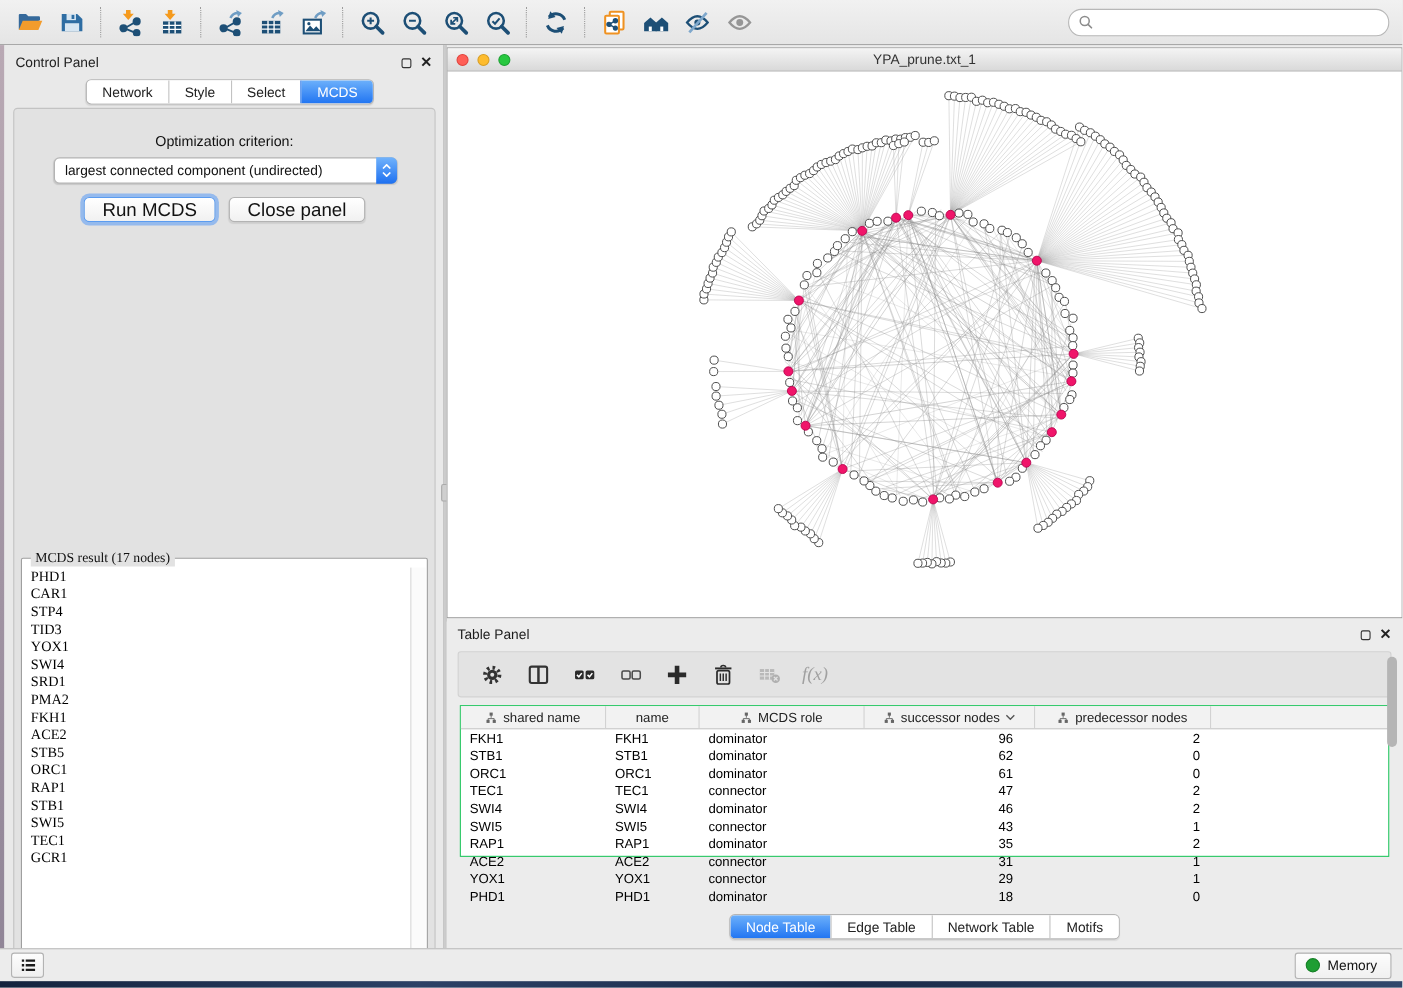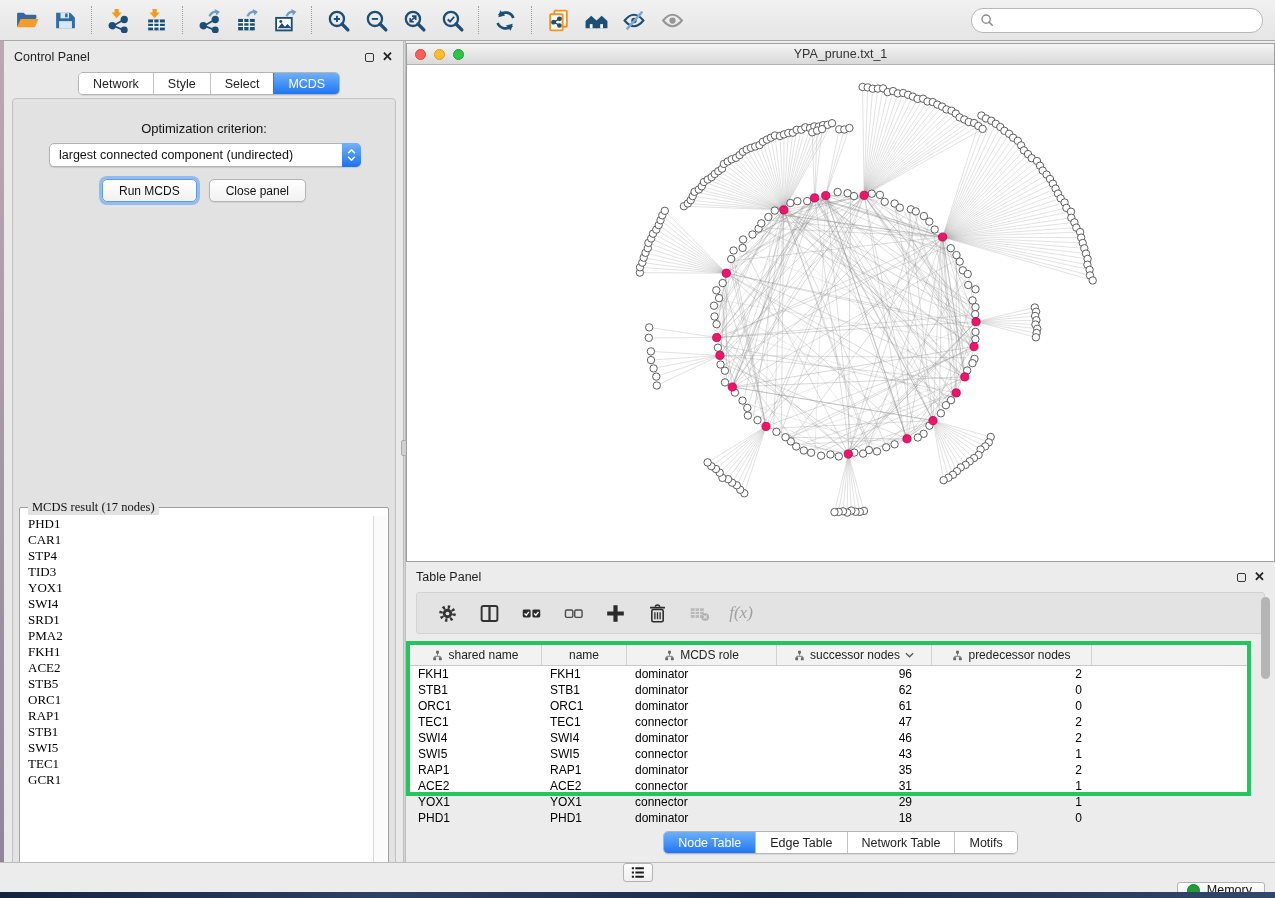--- a/index.html
+++ b/index.html
@@ -66,21 +66,21 @@
   #criterion-value { flex:1; padding-left:9px; font-size:12.5px; color:#111; white-space:nowrap; overflow:hidden; }
   #criterion-stepper {
     width:19px; height:24px; margin-right:-1px; border-radius:0 5px 5px 0;
     background:linear-gradient(#71b3fc,#1e70f0);
     display:flex; flex-direction:column; align-items:center; justify-content:center; gap:2px;
   }
   #criterion-stepper svg { width:9px; height:5px; }
   .cp-buttons { position:absolute; left:0; top:80px; width:100%; display:flex; justify-content:center; gap:12px; }
   .mac-btn {
     height:23px; padding:0 16px; background:linear-gradient(#ffffff,#f1f1f1);
-    border:1px solid #b3b3b3; border-radius:5px; font-size:12px; color:#111;
+    border:1px solid #b3b3b3; border-radius:5px; font-size:17px; color:#111;
     display:flex; align-items:center; box-shadow:0 1px 1px rgba(0,0,0,.08);
   }
   .mac-btn.focused { box-shadow:0 0 0 3px rgba(107,165,243,.65); border-color:#5b9cf0; }
 
   #mcds-fieldset {
     position:absolute; left:6px; top:408px; width:370px; height:374px;
     border:1px solid #9f9f9f; border-radius:2px; background:#fff;font-family:Liberation Serif, serif;
   }
   #mcds-legend { position:absolute; left:8px; top:-8px; background:#e2e2e2; padding:0 4px; font-size:12.5px; color:#111; }
   #mcds-list { position:absolute; left:1px; top:8px; width:352px; height:360px; overflow:hidden; background:#fff; }
@@ -115,39 +115,39 @@
   #tp-header { position:absolute; left:0; top:3px; width:100%; height:18px; display:flex; align-items:center; padding:0 10px;gap:47px; }
   #tp-toolbar {
     position:absolute; left:10px; top:27px; width:849px; height:42px;
     background:#e3e3e3; border:1px solid #d2d2d2; border-radius:3px;
     display:flex; align-items:center; gap:18px; padding-left:18px;
   }
   .tp-icon { width:24px; height:24px; display:flex; align-items:center; justify-content:center; }
   .tp-icon svg { width:21px; height:21px; }
   #fx-icon { font-family:"Liberation Serif",serif; font-style:italic; font-size:17px; color:#a0a0a0; }
 
-  #node-table { position:absolute; left:0; top:76px; width:845px; height:155px; background:#fff; border:4px solid #22c55e; }
+  #node-table { position:absolute; left:12px; top:76px; width:845px; height:138px; background:#fff; border:1px solid #22c55e; }
   #nt-header { display:flex; height:21px; background:#f2f2f2; border-bottom:1px solid #c9c9c9; }
   .nt-hcell { display:flex; align-items:center; gap:5px; justify-content:center; font-size:12px; color:#222;
               border-right:1px solid #d2d2d2; height:100%; overflow:hidden; }
   .nt-hcell svg { width:11px; height:11px; flex:none; }
   .nt-row { display:flex; height:16px; }
   .nt-cell { font-size:12px; color:#000; line-height:16px; white-space:nowrap; overflow:hidden; }
   .nt-cell.left { padding-left:8px; text-align:left; }
   .nt-cell.right { text-align:right; }
   #nt-scrollbar { position:absolute; right:3px; top:27px; width:11px; height:150px; }
   #nt-thumb { position:absolute; left:0; top:5px; width:9px; height:82px; background:#b5b5b5; border-radius:5px; }
 
   #tp-tabs { position:absolute; left:0; top:266px; width:100%; display:flex; justify-content:center; }
 
   
   #status-bar {
     left:0; top:862px; width:1275px; height:30px;
     background:#ececec; border-top:1px solid #bcbcbc;
-    display:flex; align-items:center; padding:0 10px;flex-direction:column;
+    display:flex; align-items:center; padding:0 10px;
   }
   #taskmgr-btn { width:30px; height:23px; background:linear-gradient(#fdfdfd,#efefef); border:1px solid #b3b3b3; border-radius:3px;
                  display:flex; align-items:center; justify-content:center; }
   #memory-btn { margin-left:auto; height:24px; padding:0 12px 0 9px; display:flex; align-items:center; gap:7px;
                 background:linear-gradient(#fdfdfd,#f0f0f0); border:1px solid #b3b3b3; border-radius:3px; font-size:12.5px; color:#111; }
   #memory-dot { width:13px; height:13px; border-radius:50%; background:#1e9e33; border:1px solid #158126; }
 </style>
 </head>
 <body>
 

